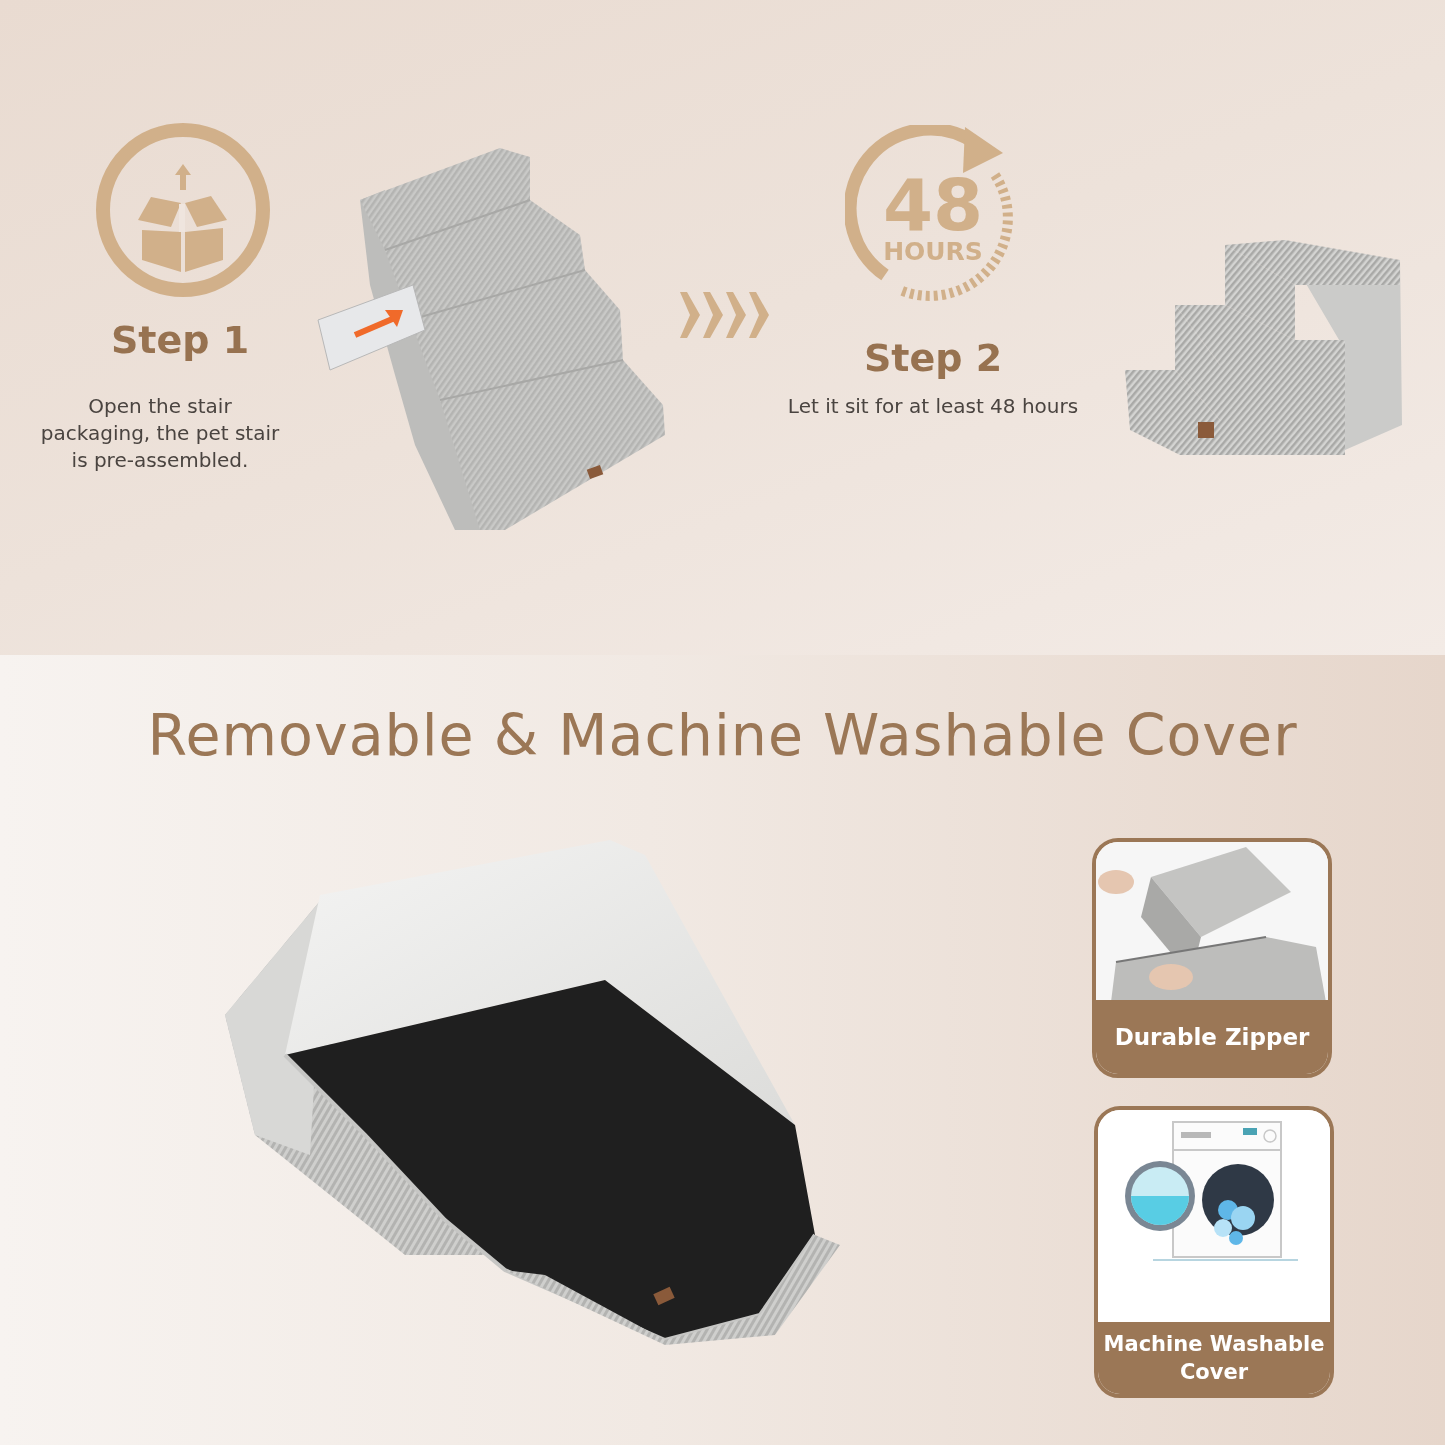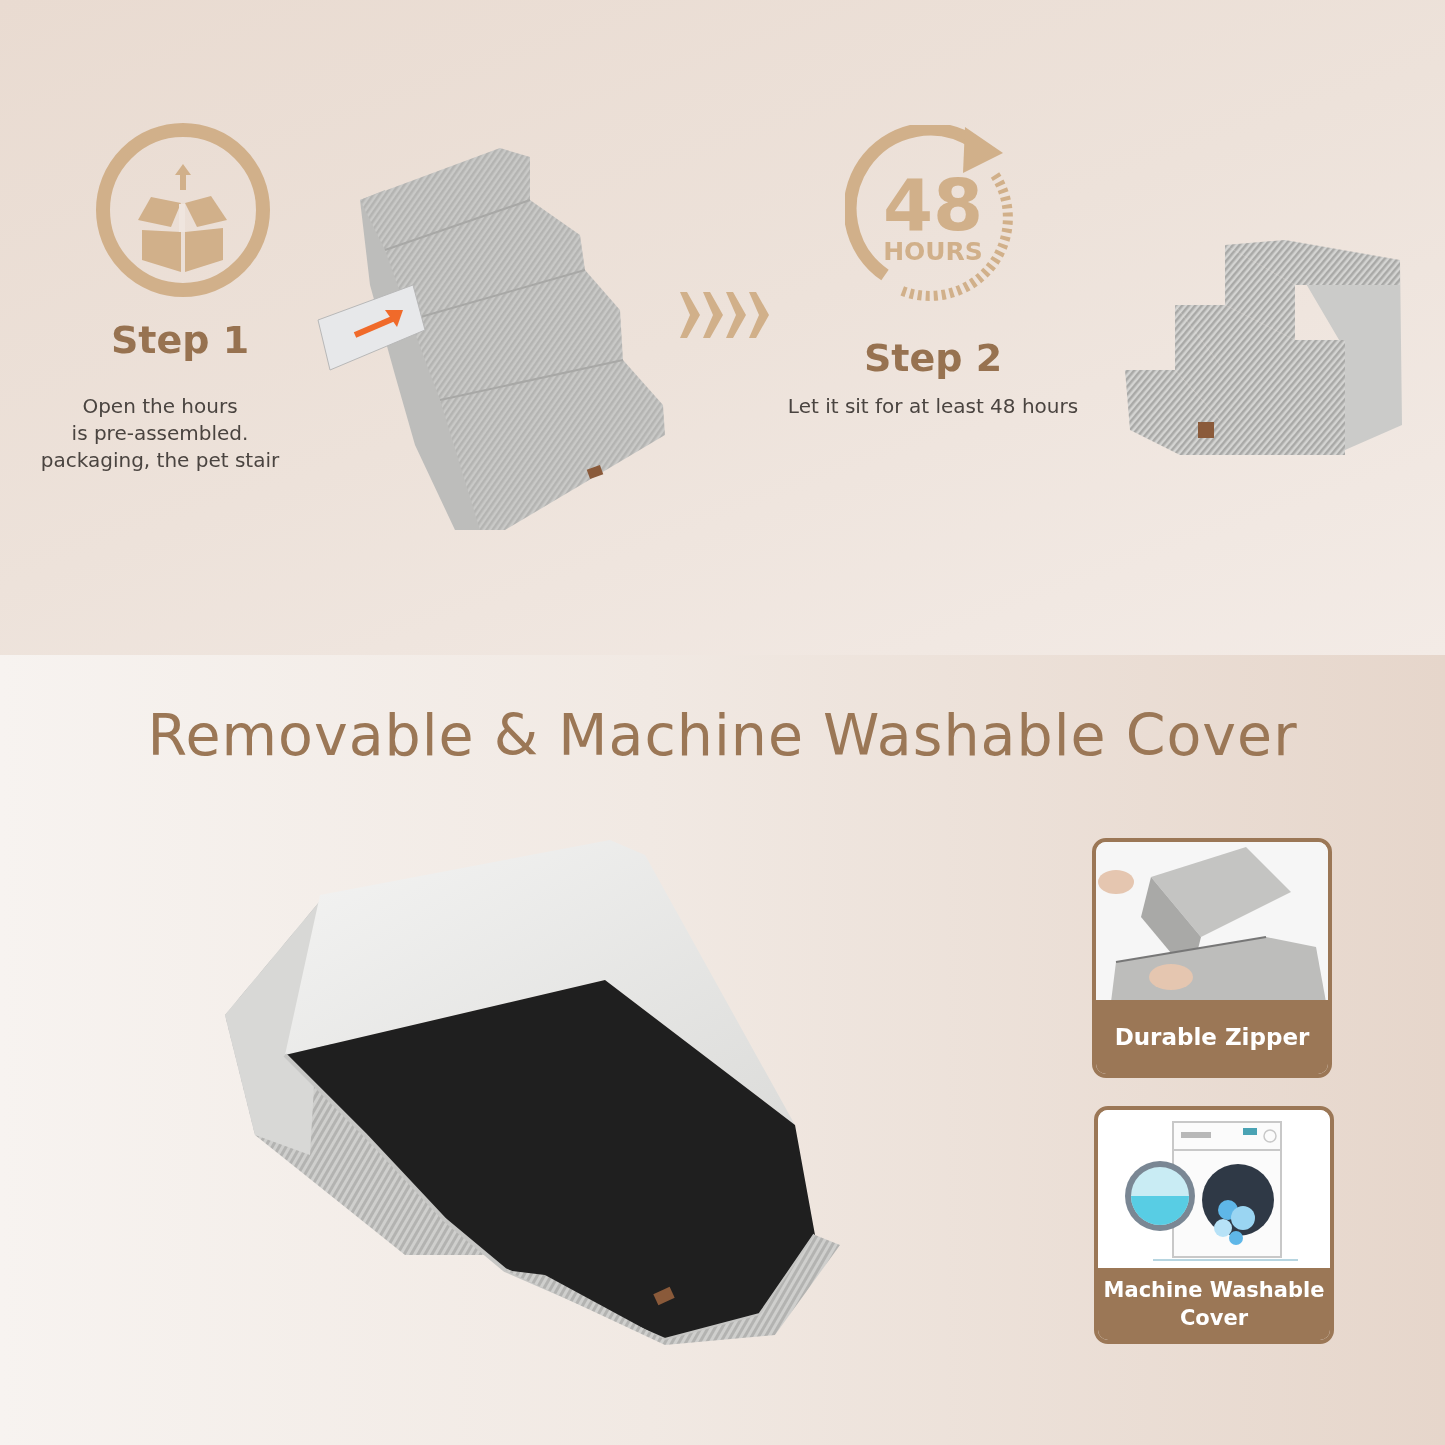--- a/index.html
+++ b/index.html
@@ -14,44 +14,44 @@
   .abs { position: absolute; }
 
   .step-title { position: absolute; font-family: "DejaVu Sans", sans-serif; font-weight: bold;
     color: #977250; font-size: 38px; letter-spacing: 0px; text-align: center; }
   .step-desc { position: absolute; color: #4a4440; font-size: 20px; line-height: 27px;
     text-align: center; font-family: "DejaVu Sans", sans-serif; }
 
   .main-title { position: absolute; left: 0; top: 702px; width: 1445px; text-align: center;
     font-family: "DejaVu Sans", sans-serif; font-weight: normal; color: #9b7756; font-size: 57px; letter-spacing: 1px; }
 
-  .card { position: absolute; border: 4px solid #9b7756; border-radius: 14px; overflow: hidden; background: #fff; }
+  .card { position: absolute; border: 4px solid #9b7756; border-radius: 26px; overflow: hidden; background: #fff; }
   .card .caption { position: absolute; left: 0; right: 0; bottom: 0; background: #9b7756; color: #fff;
     font-weight: bold; text-align: center; font-family: "DejaVu Sans", sans-serif; }
 </style>
 </head>
 <body>
 
 <div class="top">
 
   <svg class="abs" style="left:93px;top:120px" width="180" height="180" viewBox="0 0 180 180">
     <circle cx="90" cy="90" r="80" fill="none" stroke="#d1b08a" stroke-width="14"></circle>
     <polygon points="82,55 90,44 98,55 93,55 93,70 87,70 87,55" fill="#d1b08a"></polygon>
     <polygon points="45,100 58,77 88,83 78,107" fill="#d1b08a"></polygon>
     <polygon points="92,83 118,76 134,100 104,107" fill="#d1b08a"></polygon>
     <polygon points="49,110 88,112 88,152 49,140" fill="#d1b08a"></polygon>
     <polygon points="92,112 130,108 130,140 92,152" fill="#d1b08a"></polygon>
     <polygon points="86,84 92,84 92,112 86,112" fill="#efe5de"></polygon>
   </svg>
 
   <div class="step-title" style="left:60px;top:318px;width:240px">Step 1</div>
   <div class="step-desc" style="left:0px;top:393px;width:320px">
-    <div>Open the hours</div>
+    <div>Open the stair</div>
+    <div>packaging, the pet stair</div>
     <div>is pre-assembled.</div>
-    <div>packaging, the pet stair</div>
   </div>
 
   <svg class="abs" style="left:315px;top:145px" width="360" height="395" viewBox="0 0 360 395">
     <defs>
       <pattern id="knit" width="5" height="5" patternUnits="userSpaceOnUse" patternTransform="rotate(35)">
         <rect width="5" height="5" fill="#c9c9c7"></rect>
         <rect width="2.5" height="5" fill="#b4b4b2"></rect>
       </pattern>
     </defs>
 
@@ -146,21 +146,21 @@
     <polygon points="55,35 150,5 195,50 105,95" fill="#c4c4c2"></polygon>
     <polygon points="55,35 105,95 95,135 45,75" fill="#a9a9a7"></polygon>
     <polygon points="20,120 170,95 220,105 230,160 15,160" fill="#bdbdbb"></polygon>
     <line x1="20" y1="120" x2="170" y2="95" stroke="#777" stroke-width="2"></line>
     <ellipse cx="20" cy="40" rx="18" ry="12" fill="#e5c6b0"></ellipse>
     <ellipse cx="75" cy="135" rx="22" ry="13" fill="#e5c6b0"></ellipse>
   </svg>
   <div class="caption" style="height:74px;line-height:74px;font-size:23px">Durable Zipper</div>
 </div>
 
-<div class="card" style="left:1094px;top:1106px;width:240px;height:238px">
+<div class="card" style="left:1094px;top:1106px;width:240px;height:292px">
   <svg class="abs" style="left:0;top:0" width="232" height="160" viewBox="0 0 232 160">
     <rect width="232" height="160" fill="#ffffff"></rect>
     <rect x="75" y="12" width="108" height="135" fill="#fbfbfb" stroke="#c8c8c8" stroke-width="2"></rect>
     <line x1="75" y1="40" x2="183" y2="40" stroke="#c8c8c8" stroke-width="2"></line>
     <rect x="83" y="22" width="30" height="6" fill="#b8b8b8"></rect>
     <rect x="145" y="18" width="14" height="7" fill="#4aa3b4"></rect>
     <circle cx="172" cy="26" r="6" fill="none" stroke="#c8c8c8" stroke-width="1.5"></circle>
     <circle cx="140" cy="90" r="36" fill="#2f3946"></circle>
     <circle cx="62" cy="86" r="35" fill="#7a8794"></circle>
     <circle cx="62" cy="86" r="29" fill="#c9ecf4"></circle>

